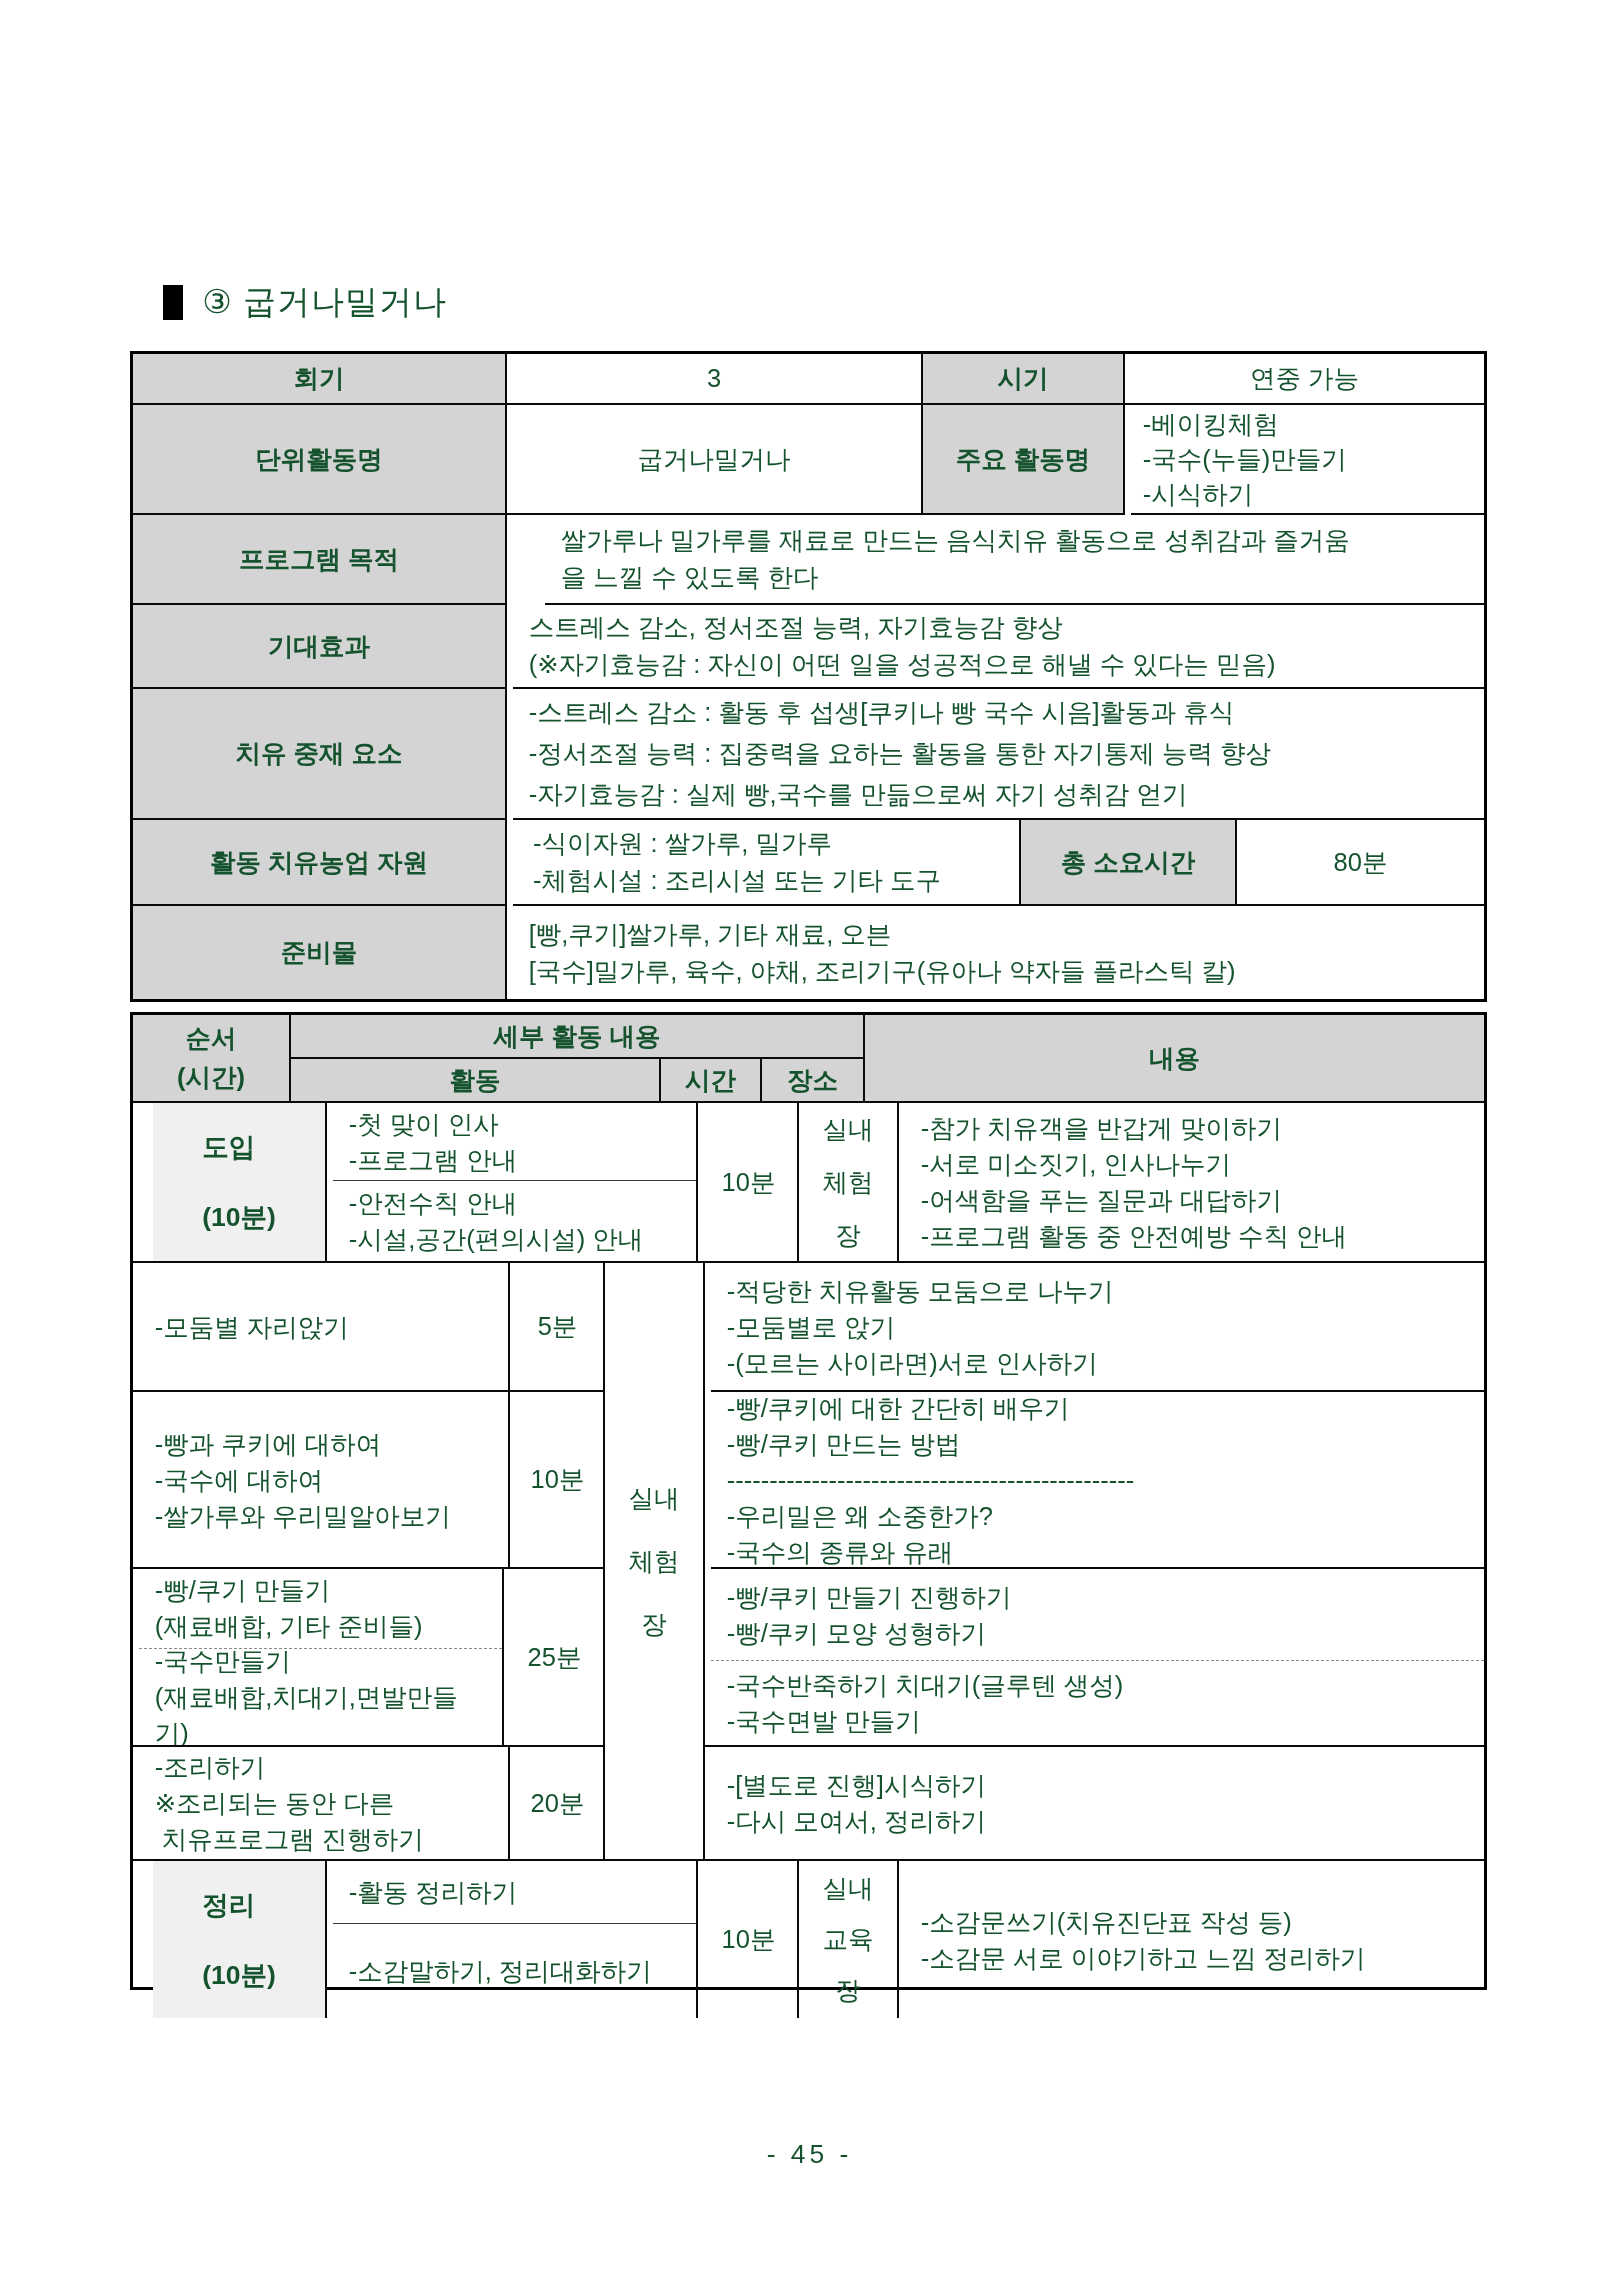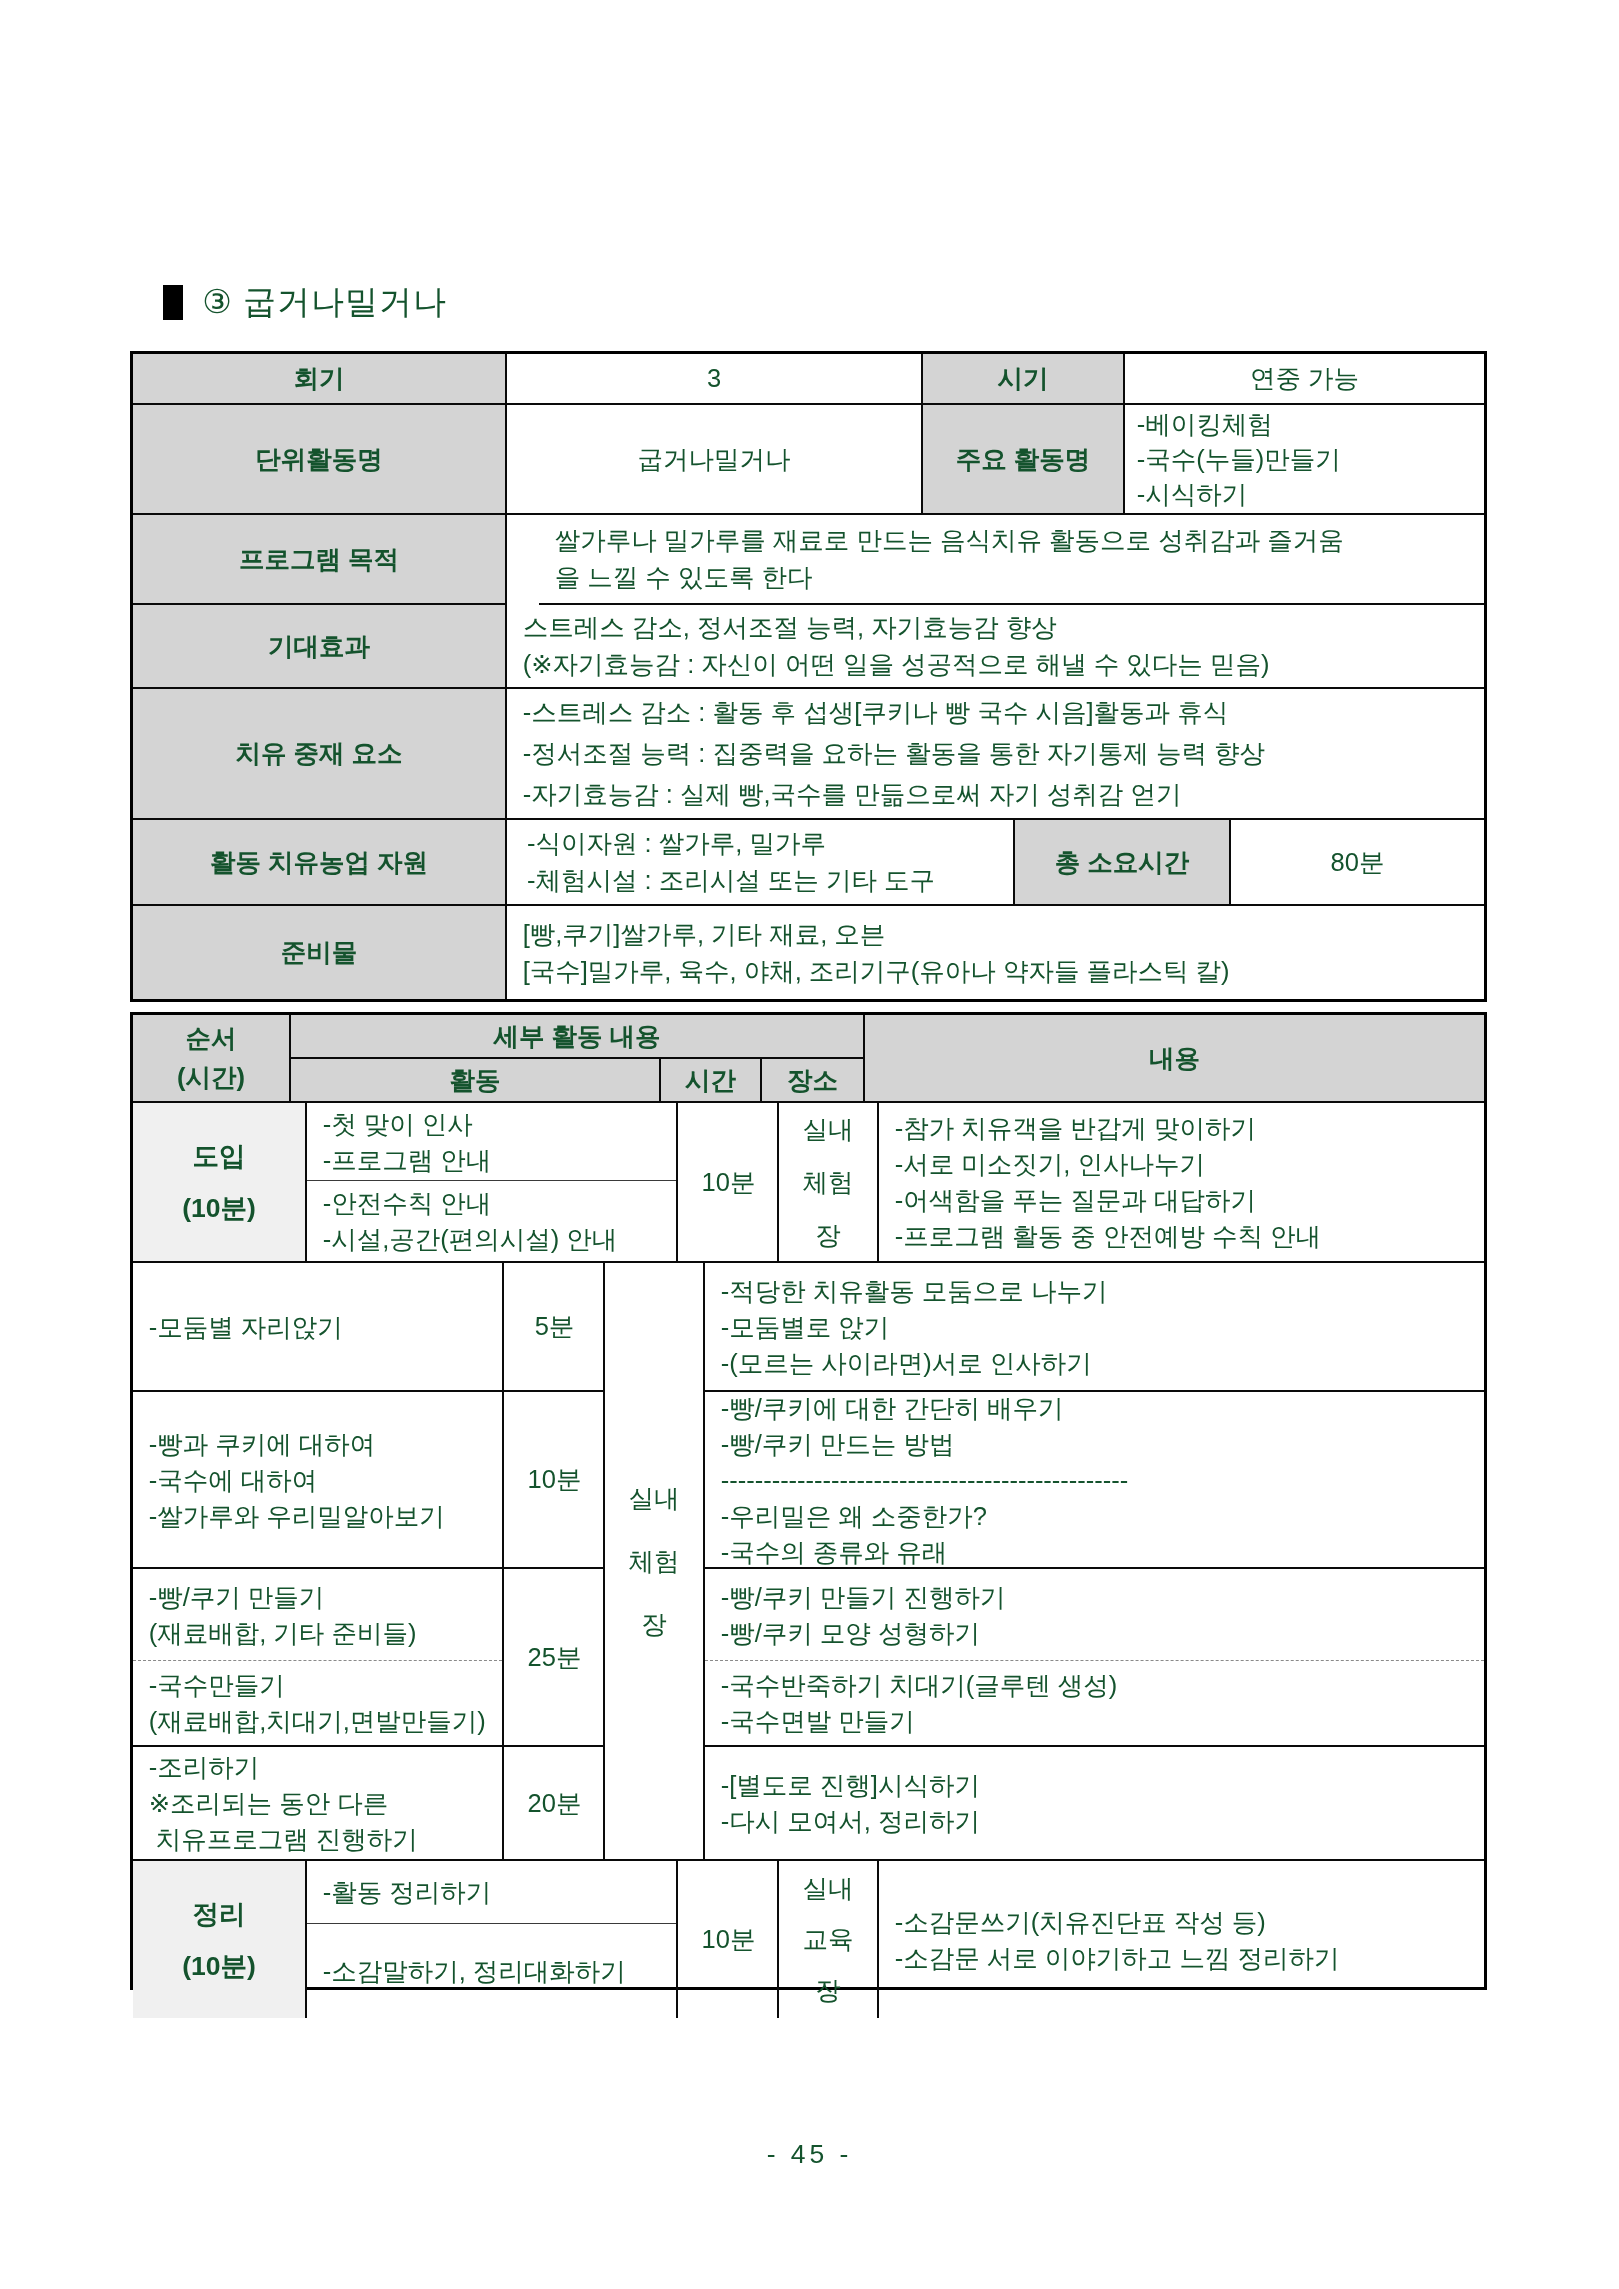--- a/index.html
+++ b/index.html
@@ -15,28 +15,28 @@
   #t1{top:351px;height:651px;}
   #t2{top:1012px;height:978px;}
 
   .row{display:flex;box-sizing:border-box;flex:0 0 auto;}
   .grow{flex:1 1 auto;}
   .col{display:flex;flex-direction:column;box-sizing:border-box;}
   .c{box-sizing:border-box;overflow:hidden;display:flex;align-items:center;
      font-size:25.5px;line-height:37px;white-space:pre-wrap;}
   .lab{background:#d4d4d4;font-weight:bold;justify-content:center;text-align:center;padding:2px 5.9px;}
   .secgrey{background:#f0f0f0;}
-  .val{padding:2px 15.7px;}
+  .val{padding:2px 15.7px;margin-left:6px;}
   .vc{justify-content:center;text-align:center;padding:2px 3.9px;}
   .br{border-right:2px solid #0a0a0a;}
   .bb{border-bottom:2px solid #0a0a0a;}
   .tbb{border-bottom:1px solid #3a3a3a;}
   .dbb{border-bottom:1px dashed #8a8a8a;}
   .place{line-height:53px;}
-  .seclabel{font-weight:bold;font-size:26.5px;line-height:52px;text-align:center;}
+  .seclabel{font-weight:bold;font-size:26.5px;line-height:70px;margin-left:20px;}
   .secnote{font-weight:normal;font-size:25.5px;line-height:51px;text-align:center;}
   .ct{line-height:36px;}
   .pageno{position:absolute;left:0;right:0;top:2139px;text-align:center;font-size:26.5px;letter-spacing:3.9px;}
 </style>
 </head>
 <body>
 
 <div class="page">
 
   <div class="title">

